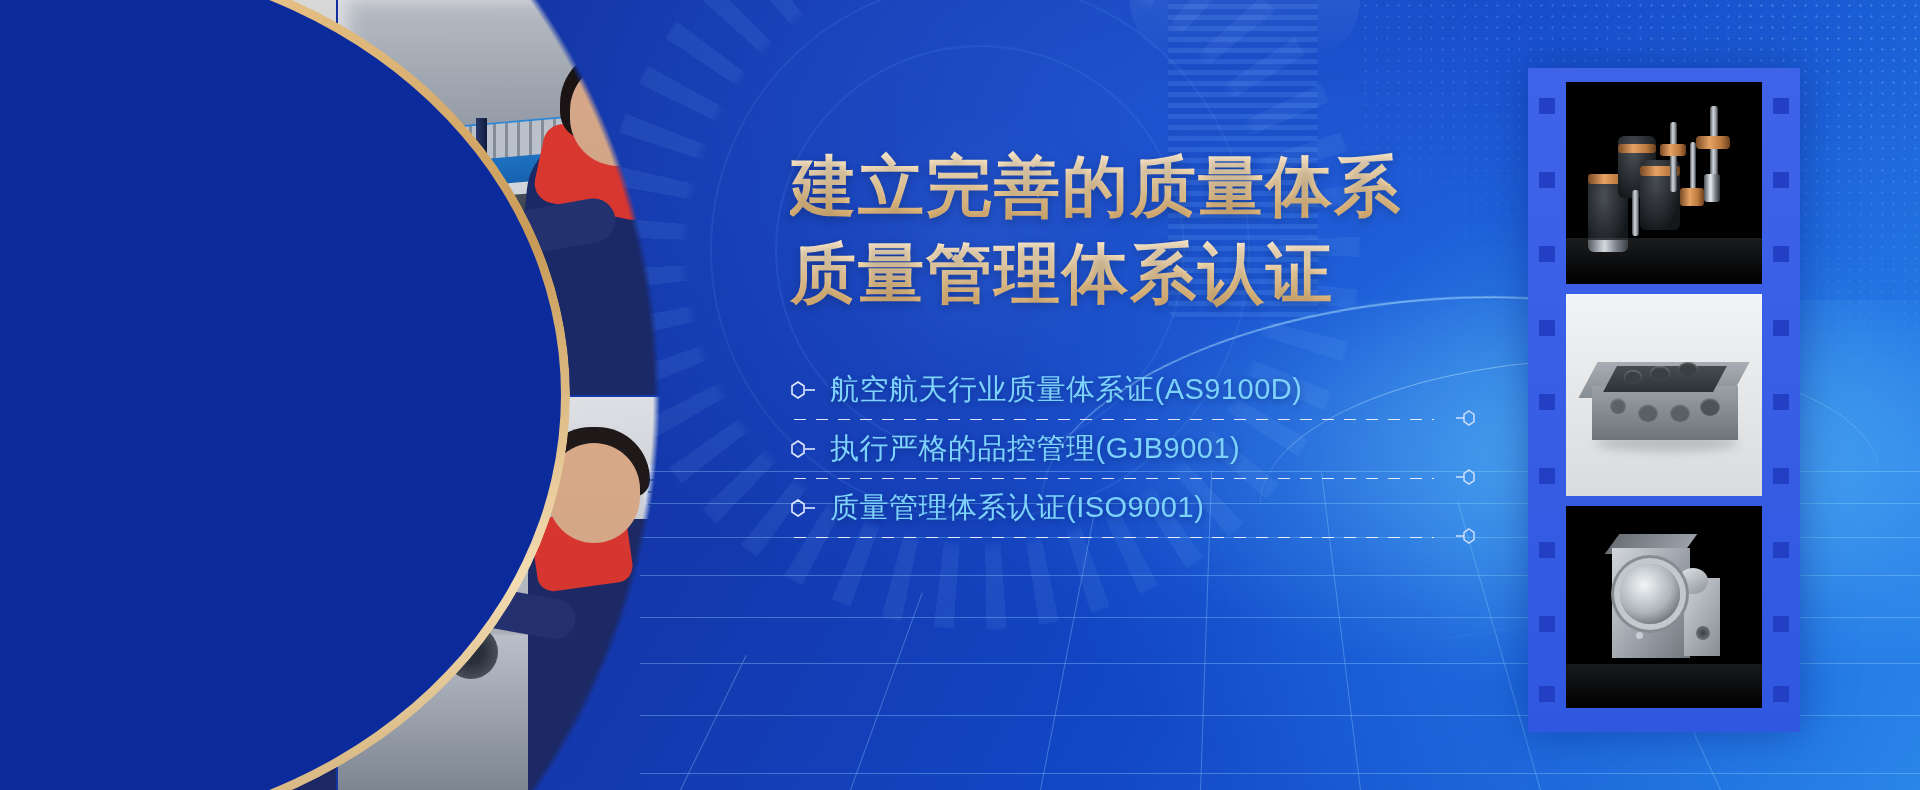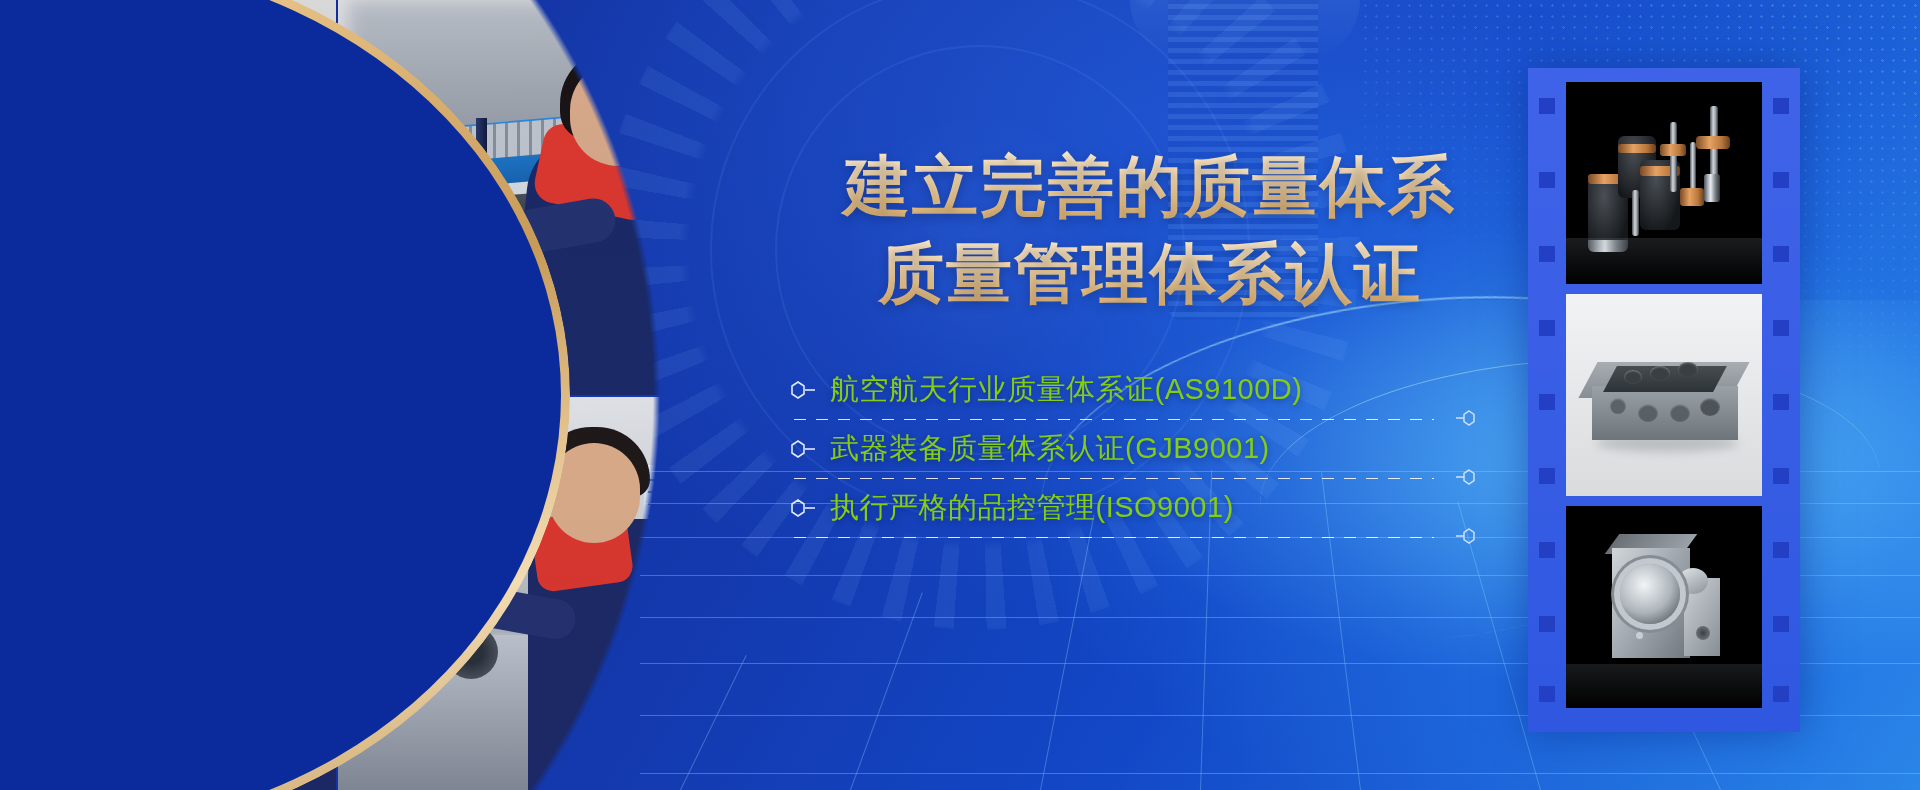--- a/index.html
+++ b/index.html
@@ -138,33 +138,33 @@
   
   .gold-arc{position:absolute;left:-460px;top:-50px;width:1030px;height:890px;border-radius:50%;
     border:9px solid transparent;
     background:
       linear-gradient(#0b2a9b,#0b2a9b) padding-box,
       linear-gradient(160deg,#fff3d8 0%,#e9c489 22%,#c89a57 52%,#f3dcb2 78%,#b98f4e 100%) border-box;
     -webkit-mask:linear-gradient(#000 0 0);
     pointer-events:none;}
 
   
-  .content{position:absolute;left:790px;top:150px;width:720px;text-align:center;}
+  .content{position:absolute;left:790px;top:150px;width:720px;}
   .headline{margin:0;font-weight:700;letter-spacing:2px;line-height:1.1;
     font-size:66px;white-space:nowrap;
     background:linear-gradient(180deg,#ffeed2 0%,#fbdfb3 40%,#f0c88c 72%,#e0b272 100%);
     -webkit-background-clip:text;background-clip:text;color:transparent;
     text-shadow:0 3px 10px rgba(0,0,0,.22);}
   .headline + .headline{margin-top:14px;}
 
   .cert-list{margin:52px 0 0 0;padding:0;list-style:none;width:660px;}
   .cert-item{position:relative;display:flex;align-items:center;height:58px;}
   .cert-item .hexmark{flex:0 0 auto;width:26px;height:18px;margin-right:14px;position:relative;}
   .cert-item .hexmark svg{display:block;}
-  .cert-item .lbl{color:#84cc16;font-size:29px;letter-spacing:.5px;white-space:nowrap;
+  .cert-item .lbl{color:#7dd3fc;font-size:29px;letter-spacing:.5px;white-space:nowrap;
     text-shadow:0 2px 6px rgba(0,20,80,.45);}
   .cert-sep{position:relative;height:1px;margin:0 0 0 4px;width:640px;
     background:repeating-linear-gradient(90deg,rgba(255,255,255,.85) 0 12px, rgba(255,255,255,0) 12px 22px);}
   .cert-sep .endmark{position:absolute;right:-44px;top:-9px;width:22px;height:16px;}
 
   
   .filmstrip{position:absolute;left:1528px;top:68px;width:272px;height:664px;
     background:linear-gradient(180deg,#3f63e8 0%,#3a5fe6 40%,#2f57e0 100%);
     box-shadow:0 0 40px rgba(10,40,140,.55);}
   .perf{position:absolute;width:16px;height:16px;background:#2340c4;}
@@ -376,39 +376,39 @@
         </span>
       </li>
 
       <li class="cert-item">
         <span class="hexmark">
           <svg width="26" height="18" viewBox="0 0 26 18">
             <polygon points="8,1 14,5 14,13 8,17 2,13 2,5" fill="none" stroke="#dfe9ff" stroke-width="1.6"></polygon>
             <line x1="15" y1="9" x2="25" y2="9" stroke="#dfe9ff" stroke-width="1.6"></line>
           </svg>
         </span>
-        <span class="lbl">武器装备质量体系认证(GJB9001)</span>
+        <span class="lbl">执行严格的品控管理(GJB9001)</span>
       </li>
       <li class="cert-sep">
         <span class="endmark">
           <svg width="22" height="16" viewBox="0 0 22 16">
             <line x1="0" y1="8" x2="8" y2="8" stroke="#cfe0ff" stroke-width="1.5"></line>
             <polygon points="13,1 18,4.5 18,11.5 13,15 8,11.5 8,4.5" fill="none" stroke="#cfe0ff" stroke-width="1.5"></polygon>
           </svg>
         </span>
       </li>
 
       <li class="cert-item">
         <span class="hexmark">
           <svg width="26" height="18" viewBox="0 0 26 18">
             <polygon points="8,1 14,5 14,13 8,17 2,13 2,5" fill="none" stroke="#dfe9ff" stroke-width="1.6"></polygon>
             <line x1="15" y1="9" x2="25" y2="9" stroke="#dfe9ff" stroke-width="1.6"></line>
           </svg>
         </span>
-        <span class="lbl">执行严格的品控管理(ISO9001)</span>
+        <span class="lbl">质量管理体系认证(ISO9001)</span>
       </li>
       <li class="cert-sep">
         <span class="endmark">
           <svg width="22" height="16" viewBox="0 0 22 16">
             <line x1="0" y1="8" x2="8" y2="8" stroke="#cfe0ff" stroke-width="1.5"></line>
             <polygon points="13,1 18,4.5 18,11.5 13,15 8,11.5 8,4.5" fill="none" stroke="#cfe0ff" stroke-width="1.5"></polygon>
           </svg>
         </span>
       </li>
 

